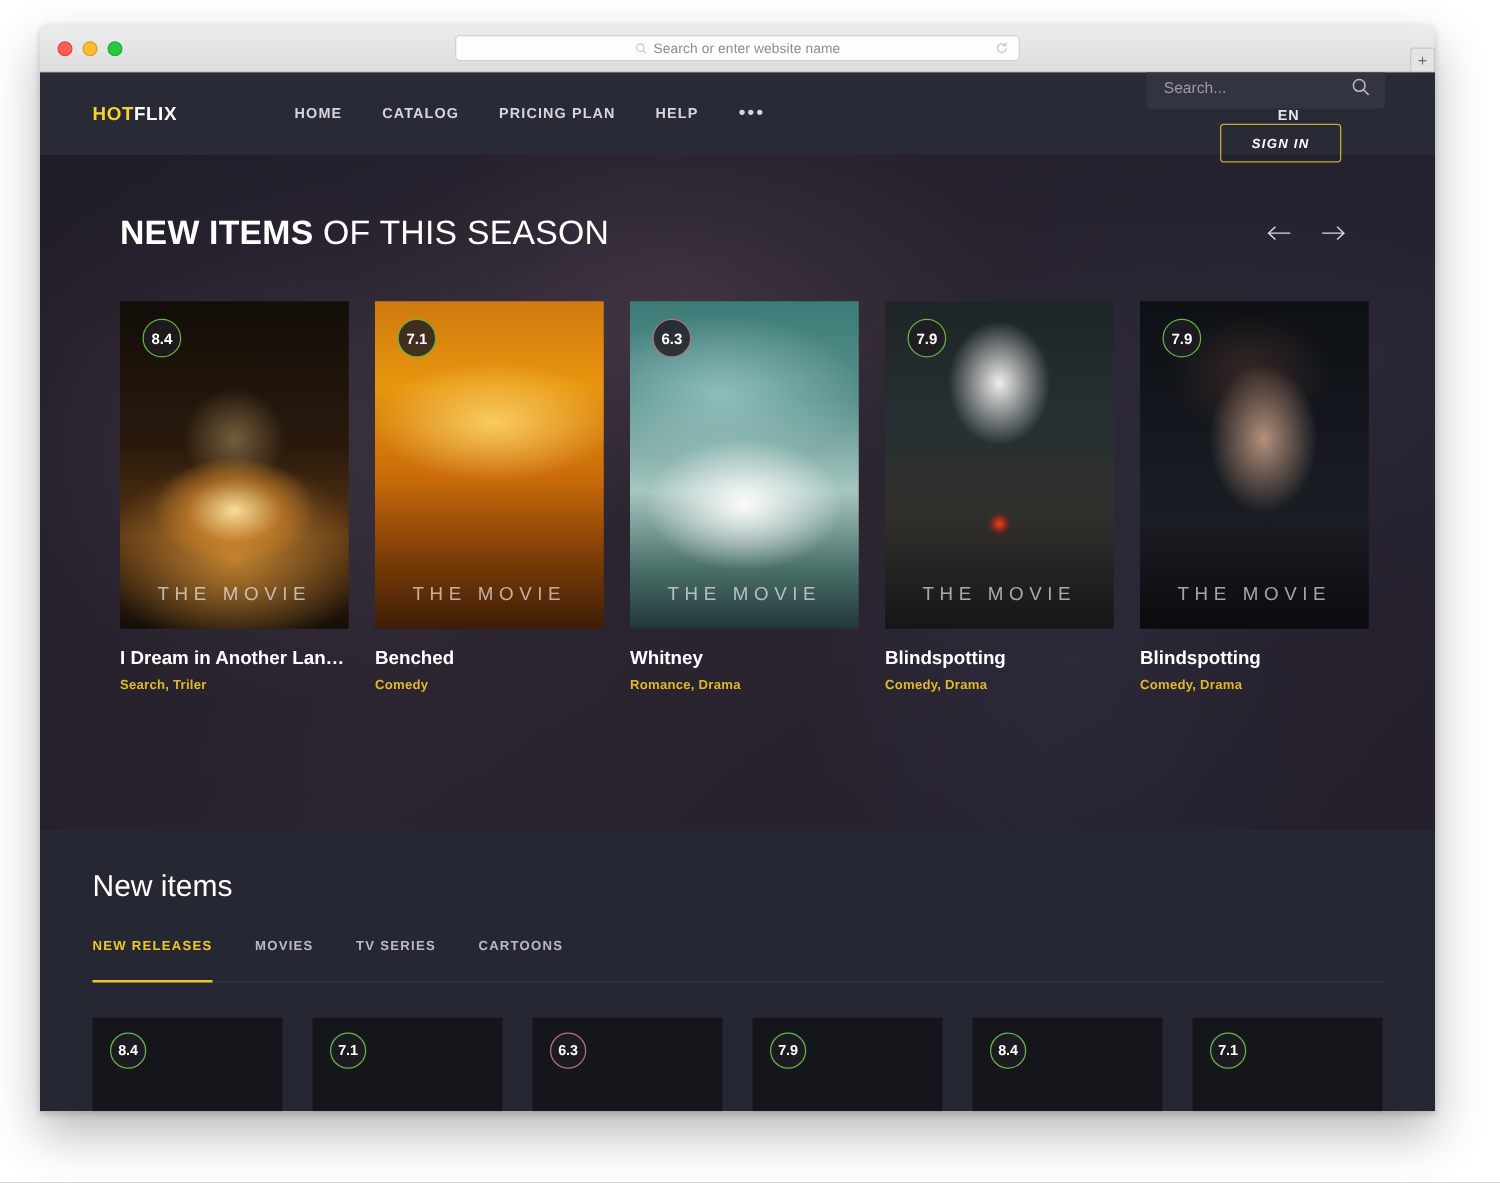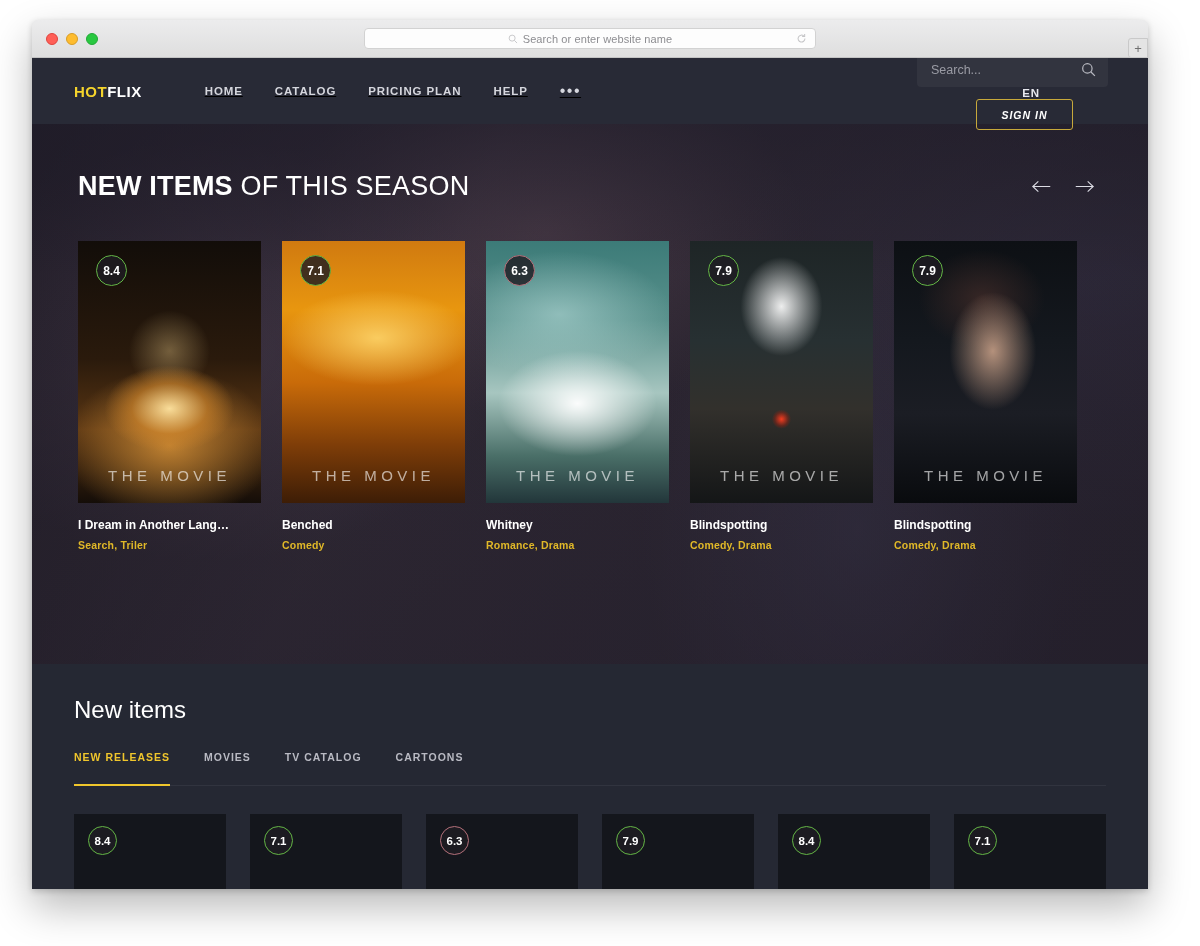--- a/index.html
+++ b/index.html
@@ -115,22 +115,21 @@
     letter-spacing: 0.5px;
     white-space: nowrap;
   }
   .logo .hot  { color: #f5d42c; }
   .logo .flix { color: #ffffff; }
 
   .main-nav {
     display: flex;
     align-items: center;
     gap: 32px;
-    margin-left: 63px;
-    text-decoration: underline;
+    margin-left: 94px;
   }
   .nav-link {
     color: #d6d7de;
     font-size: 11.5px;
     font-weight: bold;
     letter-spacing: 0.9px;
     text-decoration: none;
     white-space: nowrap;
   }
   .nav-more {
@@ -217,21 +216,21 @@
   }
   .hero-vignette {
     position: absolute;
     inset: 0;
     background: linear-gradient(to bottom, rgba(31,28,40,0.55) 0%, rgba(40,34,46,0.08) 28%, rgba(36,31,44,0.35) 100%);
   }
 
   .hero-inner {
     position: relative;
     z-index: 2;
-    padding: 0 46px;
+    padding: 0 64px;
   }
 
   .hero-head {
     display: flex;
     align-items: center;
     padding-top: 47px;
   }
   .hero-title {
     font-size: 27px;
     color: #ffffff;
@@ -293,21 +292,21 @@
     font-size: 12px;
     font-weight: bold;
     color: #ffffff;
     z-index: 3;
   }
   .rating.good { border: 1.6px solid #63b545; }
   .rating.mid  { border: 1.6px solid #b4707a; }
 
   .card-title {
     margin-top: 15px;
-    font-size: 12px;
+    font-size: 15px;
     color: #ffffff;
     font-weight: bold;
     white-space: nowrap;
     overflow: hidden;
     text-overflow: ellipsis;
   }
   .card-genre {
     margin-top: 7px;
     font-size: 10.5px;
     color: #e0b828;
@@ -551,21 +550,21 @@
             </div>
         </div>
       </div>
 
       <div class="newitems">
         <div class="section-title">New items</div>
 
         <div class="tabs" id="tabs">
             <div class="tab active">NEW RELEASES</div>
             <div class="tab">MOVIES</div>
-            <div class="tab">TV CATALOG</div>
+            <div class="tab">TV SERIES</div>
             <div class="tab">CARTOONS</div>
           </div>
 
         <div class="grid-cards" id="grid-cards">
             <div class="grid-card">
               <div class="grid-poster art-sparks">
                 <div class="rating good">8.4</div>
               </div>
             </div>
             <div class="grid-card">

